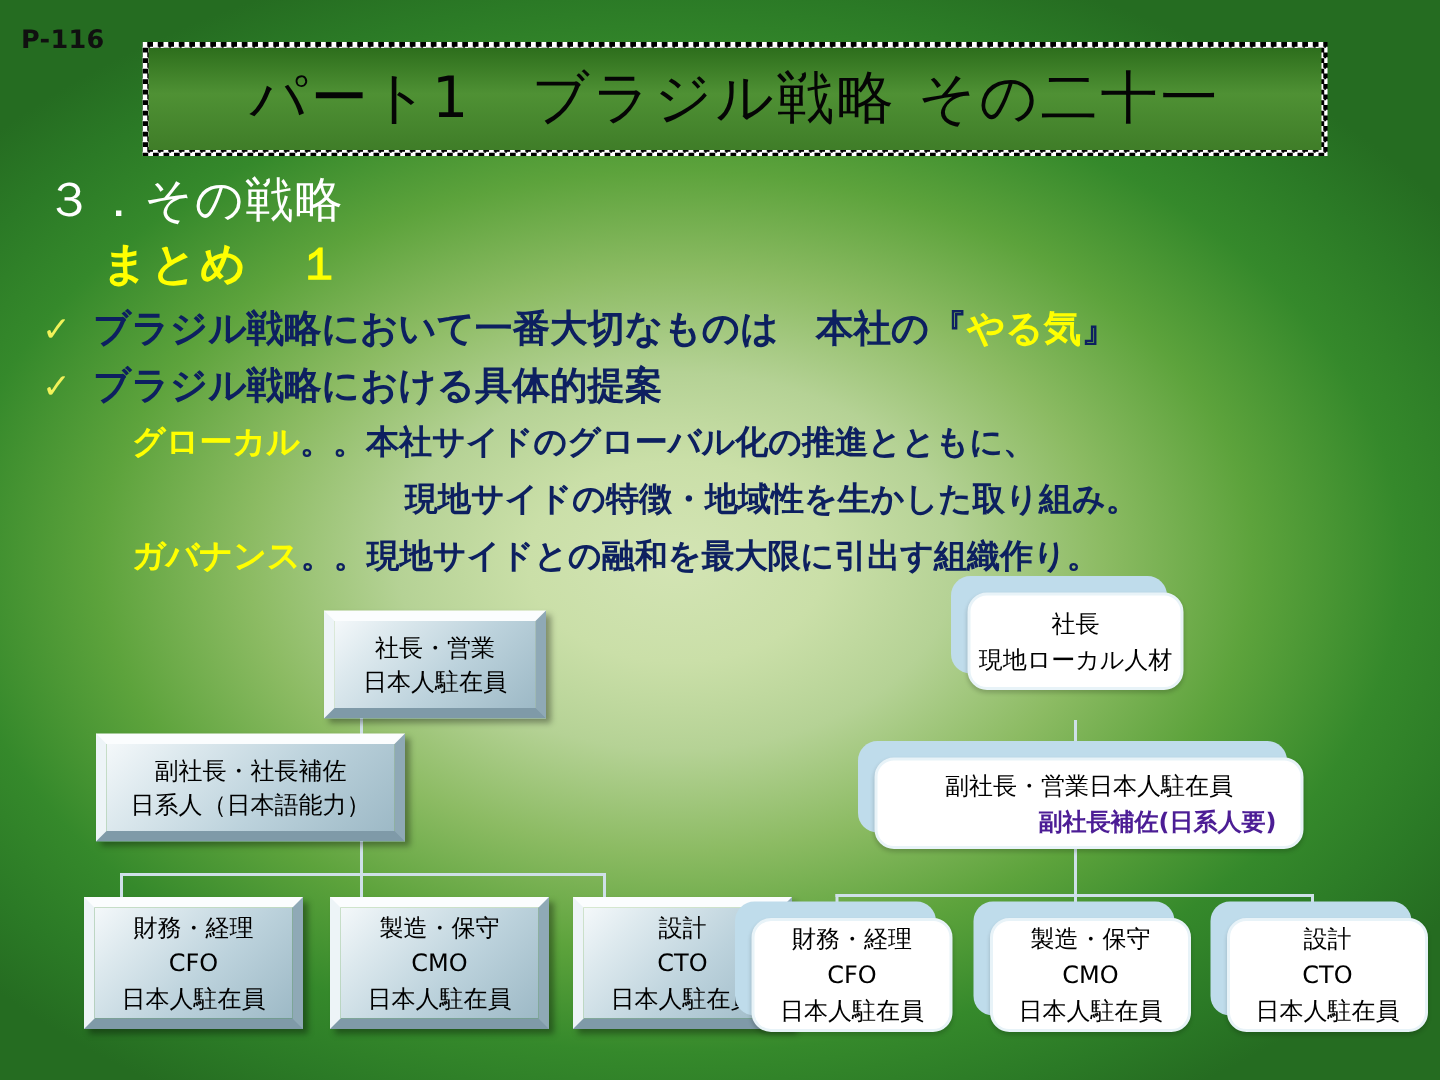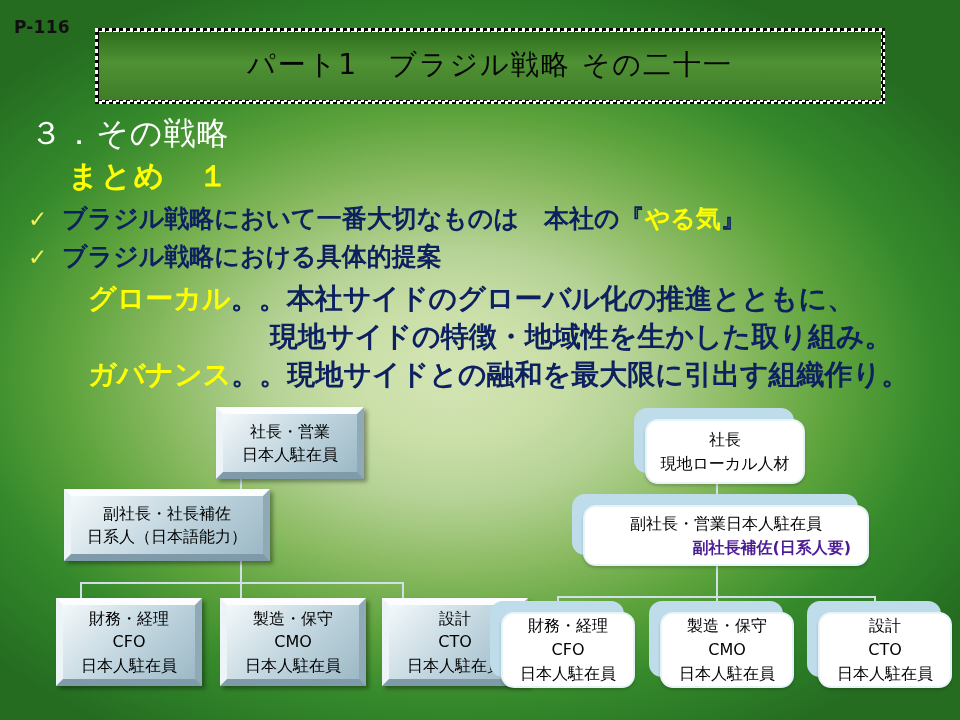--- a/index.html
+++ b/index.html
@@ -47,21 +47,21 @@
   }
   #titleinner {
     width: 100%; height: 100%;
     box-sizing: border-box;
     background: linear-gradient(to bottom, #2d6e1c 0%, #4f9134 45%, #3f7d28 100%);
     display: flex;
     align-items: center;
     justify-content: center;
   }
   #titletext {
-    font-size: 28px;
+    font-size: 38px;
     font-weight: normal;
     color: #050505;
     letter-spacing: 2px;
     white-space: nowrap;
     line-height: 1;
     transform: translateY(-1px);
   }
   
   #h1line {
     position: absolute;
@@ -95,21 +95,21 @@
     color: #f2f25a;
     font-weight: normal;
     font-size: 23px;
   }
   #bul1 { top: 202px; }
   #bul2 { top: 240px; }
   .hl { color: #ffff00; }
   
   .bodyline {
     position: absolute;
-    font-size: 28px;
+    font-size: 22px;
     color: #0d2060;
     font-weight: bold;
     white-space: nowrap;
     letter-spacing: 0px;
   }
   #b1 { left: 88px; top: 280px; }
   #b2 { left: 270px; top: 318px; }
   #b3 { left: 88px; top: 356px; }
   .kw { color: #ffff00; }
   
@@ -242,21 +242,21 @@
     <span class="ln">日本人駐在員</span>
   </div>
 
   <div class="conn v" style="left:716px; top:480px; height:24px;"></div>
   <div class="conn v" style="left:716px; top:566px; height:30px;"></div>
   <div class="conn h" style="left:557px; top:596px; width:318px;"></div>
   <div class="conn v" style="left:557px; top:596px; height:16px;"></div>
   <div class="conn v" style="left:716px; top:596px; height:16px;"></div>
   <div class="conn v" style="left:874px; top:596px; height:16px;"></div>
 
-  <div class="cardwrap" style="left:645px; top:419px; width:160px; height:65px;">
+  <div class="cardwrap" style="left:645px; top:395px; width:144px; height:65px;">
     <div class="back"></div>
     <div class="front">
       <span class="ln">社長</span>
       <span class="ln">現地ローカル人材</span>
     </div>
   </div>
 
   <div class="cardwrap" style="left:583px; top:505px; width:286px; height:61px;border-radius:22px;">
     <div class="back"></div>
     <div class="front">

